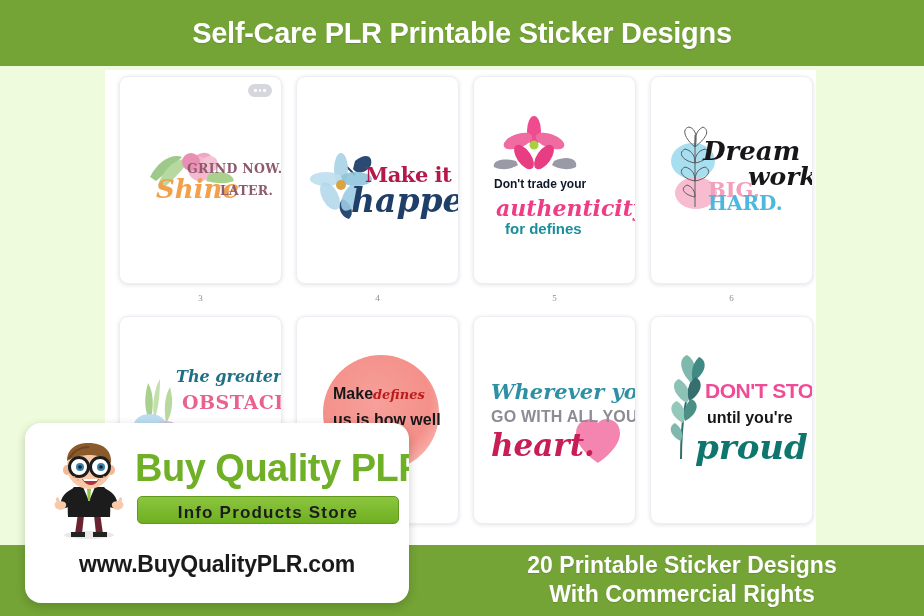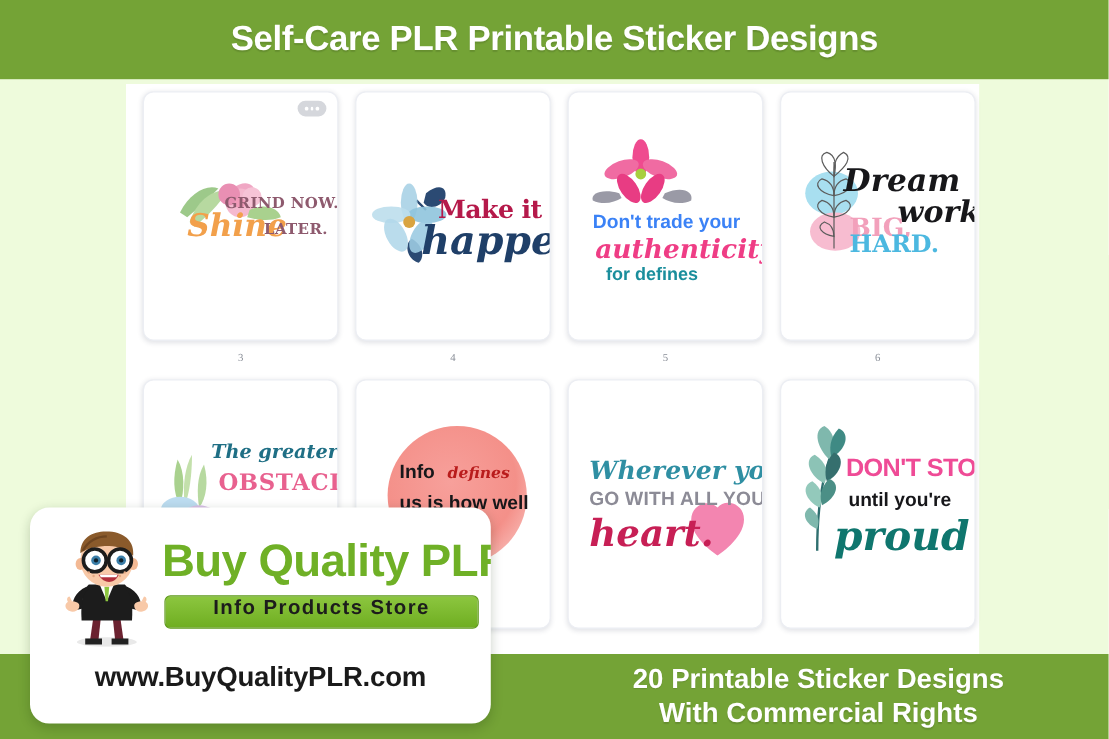--- a/index.html
+++ b/index.html
@@ -132,21 +132,21 @@
     color: #6fb026;
     letter-spacing: -0.5px;
     white-space: nowrap;
   }
   #logo-subpill {
     position: absolute; left: 112px; top: 63px;
     width: 262px; height: 28px;
     border-radius: 5px;
     background: linear-gradient(#8cc63f, #6fae21);
     border: 1px solid #5f9a1c;
-    display: flex; align-items: flex-start; justify-content: center;
+    display: flex; align-items: flex-end; justify-content: center;
   }
   #logo-subpill-text {
     color: #1c1c1c;
     font-size: 17px;
     font-weight: bold;
     letter-spacing: 1.2px;
     white-space: nowrap;
   }
   #logo-url {
     position: absolute; left: 0; top: 128px;
@@ -231,21 +231,21 @@
                 <path d="M-18 18 C-32 14 -42 18 -40 24 C-32 28 -22 26 -16 22 Z" fill="#9a9aa6"></path>
                 <path d="M20 18 C34 12 44 16 42 24 C34 28 24 26 18 22 Z" fill="#9a9aa6"></path>
                 <ellipse cx="0" cy="-12" rx="7" ry="15" fill="#ef4b8f"></ellipse>
                 <ellipse cx="16" cy="-2" rx="15" ry="7" fill="#f06ba2" transform="rotate(20 16 -2)"></ellipse>
                 <ellipse cx="-16" cy="-2" rx="15" ry="7" fill="#f06ba2" transform="rotate(-20 -16 -2)"></ellipse>
                 <ellipse cx="10" cy="14" rx="7" ry="14" transform="rotate(35 10 14)" fill="#e83c83"></ellipse>
                 <ellipse cx="-10" cy="14" rx="7" ry="14" transform="rotate(-35 -10 14)" fill="#e83c83"></ellipse>
                 <circle cx="0" cy="2" r="4.5" fill="#a8cf3e"></circle>
               </g>
             </svg>
-            <div class="art-txt sans-b" style="left: 20px; top: 100px; font-size: 16px; color: #3b82f6;">Don't trade your</div>
+            <div class="art-txt sans-b" style="left: 20px; top: 100px; font-size: 12px; color: #0f172a;">Don't trade your</div>
             <div class="art-txt script" style="left: 22px; top: 118px; font-size: 22px; color: rgb(239, 61, 133);">authenticity</div>
             <div class="art-txt sans-b" style="left: 31px; top: 143px; font-size: 15px; color: rgb(26, 142, 156);">for defines</div>
           </div>
         </div>
         <div class="card-number" style="color: rgb(138, 143, 152);">5</div>
       </div>
 
       <div class="card-cell" style="left:545px; top:6px;">
         <div class="card">
           <div class="card-art">
@@ -291,21 +291,21 @@
             <div class="art-txt slab" style="left: 62px; top: 74px; font-size: 19px; letter-spacing: 0.5px; color: rgb(232, 97, 143);">OBSTACLE</div>
           </div>
         </div>
         <div class="card-number" style="color: rgb(138, 143, 152);"></div>
       </div>
 
       <div class="card-cell" style="left:191px; top:246px;">
         <div class="card">
           <div class="card-art">
             <div class="blob" style="left:26px; top:38px; width:116px; height:116px; background:radial-gradient(circle at 45% 40%, #f7a09b 0%, #f49089 58%, rgba(244,144,137,.55) 88%, rgba(244,144,137,0) 100%);"></div>
-            <div class="art-txt sans-b" style="left: 36px; top: 68px; font-size: 16px; color: rgb(23, 23, 26);">Info</div>
+            <div class="art-txt sans-b" style="left: 36px; top: 68px; font-size: 16px; color: rgb(23, 23, 26);">Make</div>
             <div class="art-txt script" style="left: 76px; top: 70px; font-size: 13px; color: #b91c1c;">defines</div>
             <div class="art-txt sans-b" style="left: 36px; top: 94px; font-size: 16px; color: rgb(23, 23, 26);">us is how well</div>
           </div>
         </div>
         <div class="card-number" style="color: rgb(138, 143, 152);"></div>
       </div>
 
       <div class="card-cell" style="left:368px; top:246px;">
         <div class="card">
           <div class="card-art">

